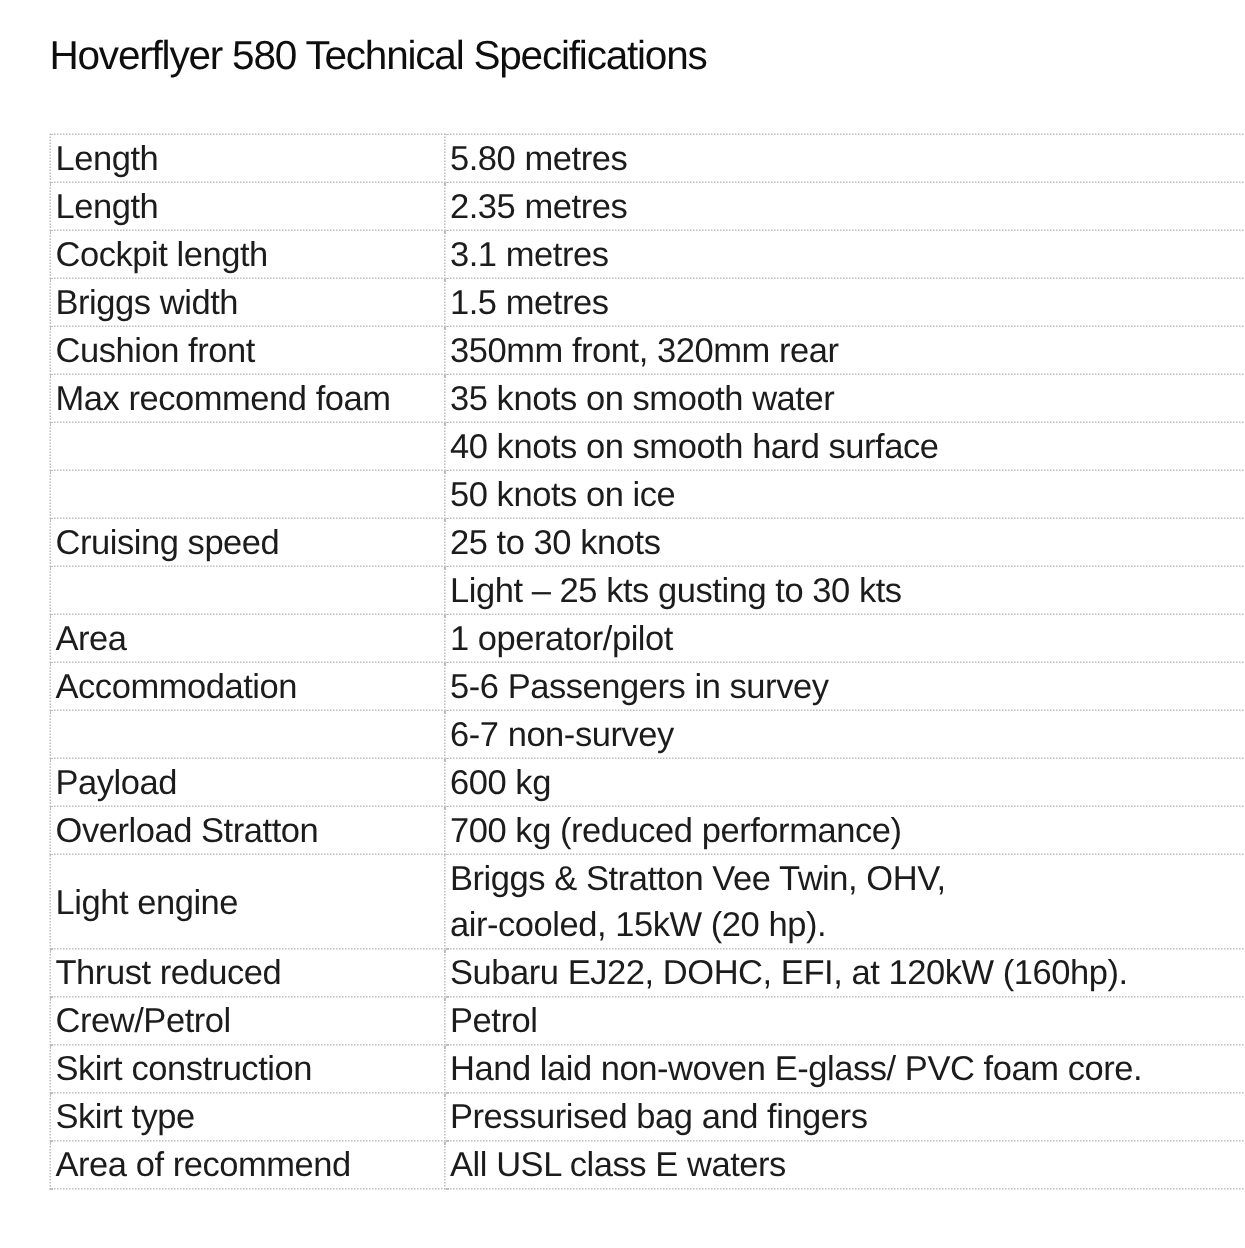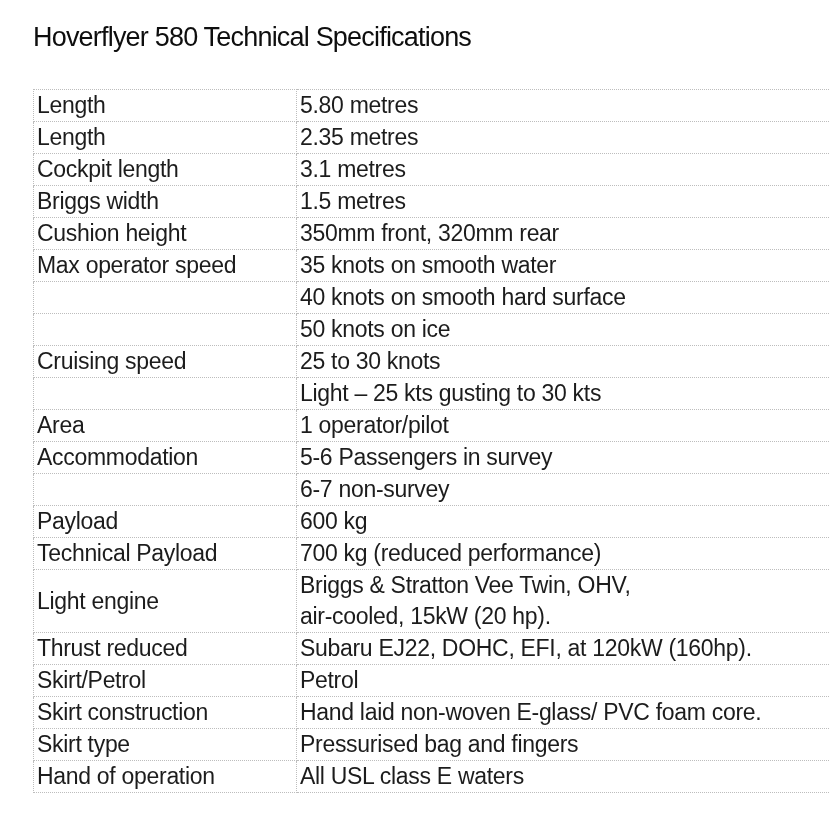--- a/index.html
+++ b/index.html
@@ -72,25 +72,25 @@
     </tr>
     <tr>
       <td class="lbl">Cockpit length</td>
       <td class="val">3.1 metres</td>
     </tr>
     <tr>
       <td class="lbl">Briggs width</td>
       <td class="val">1.5 metres</td>
     </tr>
     <tr>
-      <td class="lbl">Cushion height</td>
+      <td class="lbl">Cushion front</td>
       <td class="val">350mm front, 320mm rear</td>
     </tr>
     <tr>
-      <td class="lbl">Max operator speed</td>
+      <td class="lbl">Max recommend foam</td>
       <td class="val">35 knots on smooth water</td>
     </tr>
     <tr>
       <td class="lbl"></td>
       <td class="val">40 knots on smooth hard surface</td>
     </tr>
     <tr>
       <td class="lbl"></td>
       <td class="val">50 knots on ice</td>
     </tr>
@@ -112,42 +112,42 @@
     </tr>
     <tr>
       <td class="lbl"></td>
       <td class="val">6-7 non-survey</td>
     </tr>
     <tr>
       <td class="lbl">Payload</td>
       <td class="val">600 kg</td>
     </tr>
     <tr>
-      <td class="lbl">Technical Payload</td>
+      <td class="lbl">Overload Stratton</td>
       <td class="val">700 kg (reduced performance)</td>
     </tr>
     <tr>
       <td class="lbl">Light engine</td>
       <td class="val">Briggs &amp; Stratton Vee Twin, OHV,
 air-cooled, 15kW (20 hp).</td>
     </tr>
     <tr>
       <td class="lbl">Thrust reduced</td>
       <td class="val">Subaru EJ22, DOHC, EFI, at 120kW (160hp).</td>
     </tr>
     <tr>
-      <td class="lbl">Skirt/Petrol</td>
+      <td class="lbl">Crew/Petrol</td>
       <td class="val">Petrol</td>
     </tr>
     <tr>
       <td class="lbl">Skirt construction</td>
       <td class="val">Hand laid non-woven E-glass/ PVC foam core.</td>
     </tr>
     <tr>
       <td class="lbl">Skirt type</td>
       <td class="val">Pressurised bag and fingers</td>
     </tr>
     <tr>
-      <td class="lbl">Hand of operation</td>
+      <td class="lbl">Area of recommend</td>
       <td class="val">All USL class E waters</td>
     </tr>
   </tbody>
 </table>
 
 </body></html>

